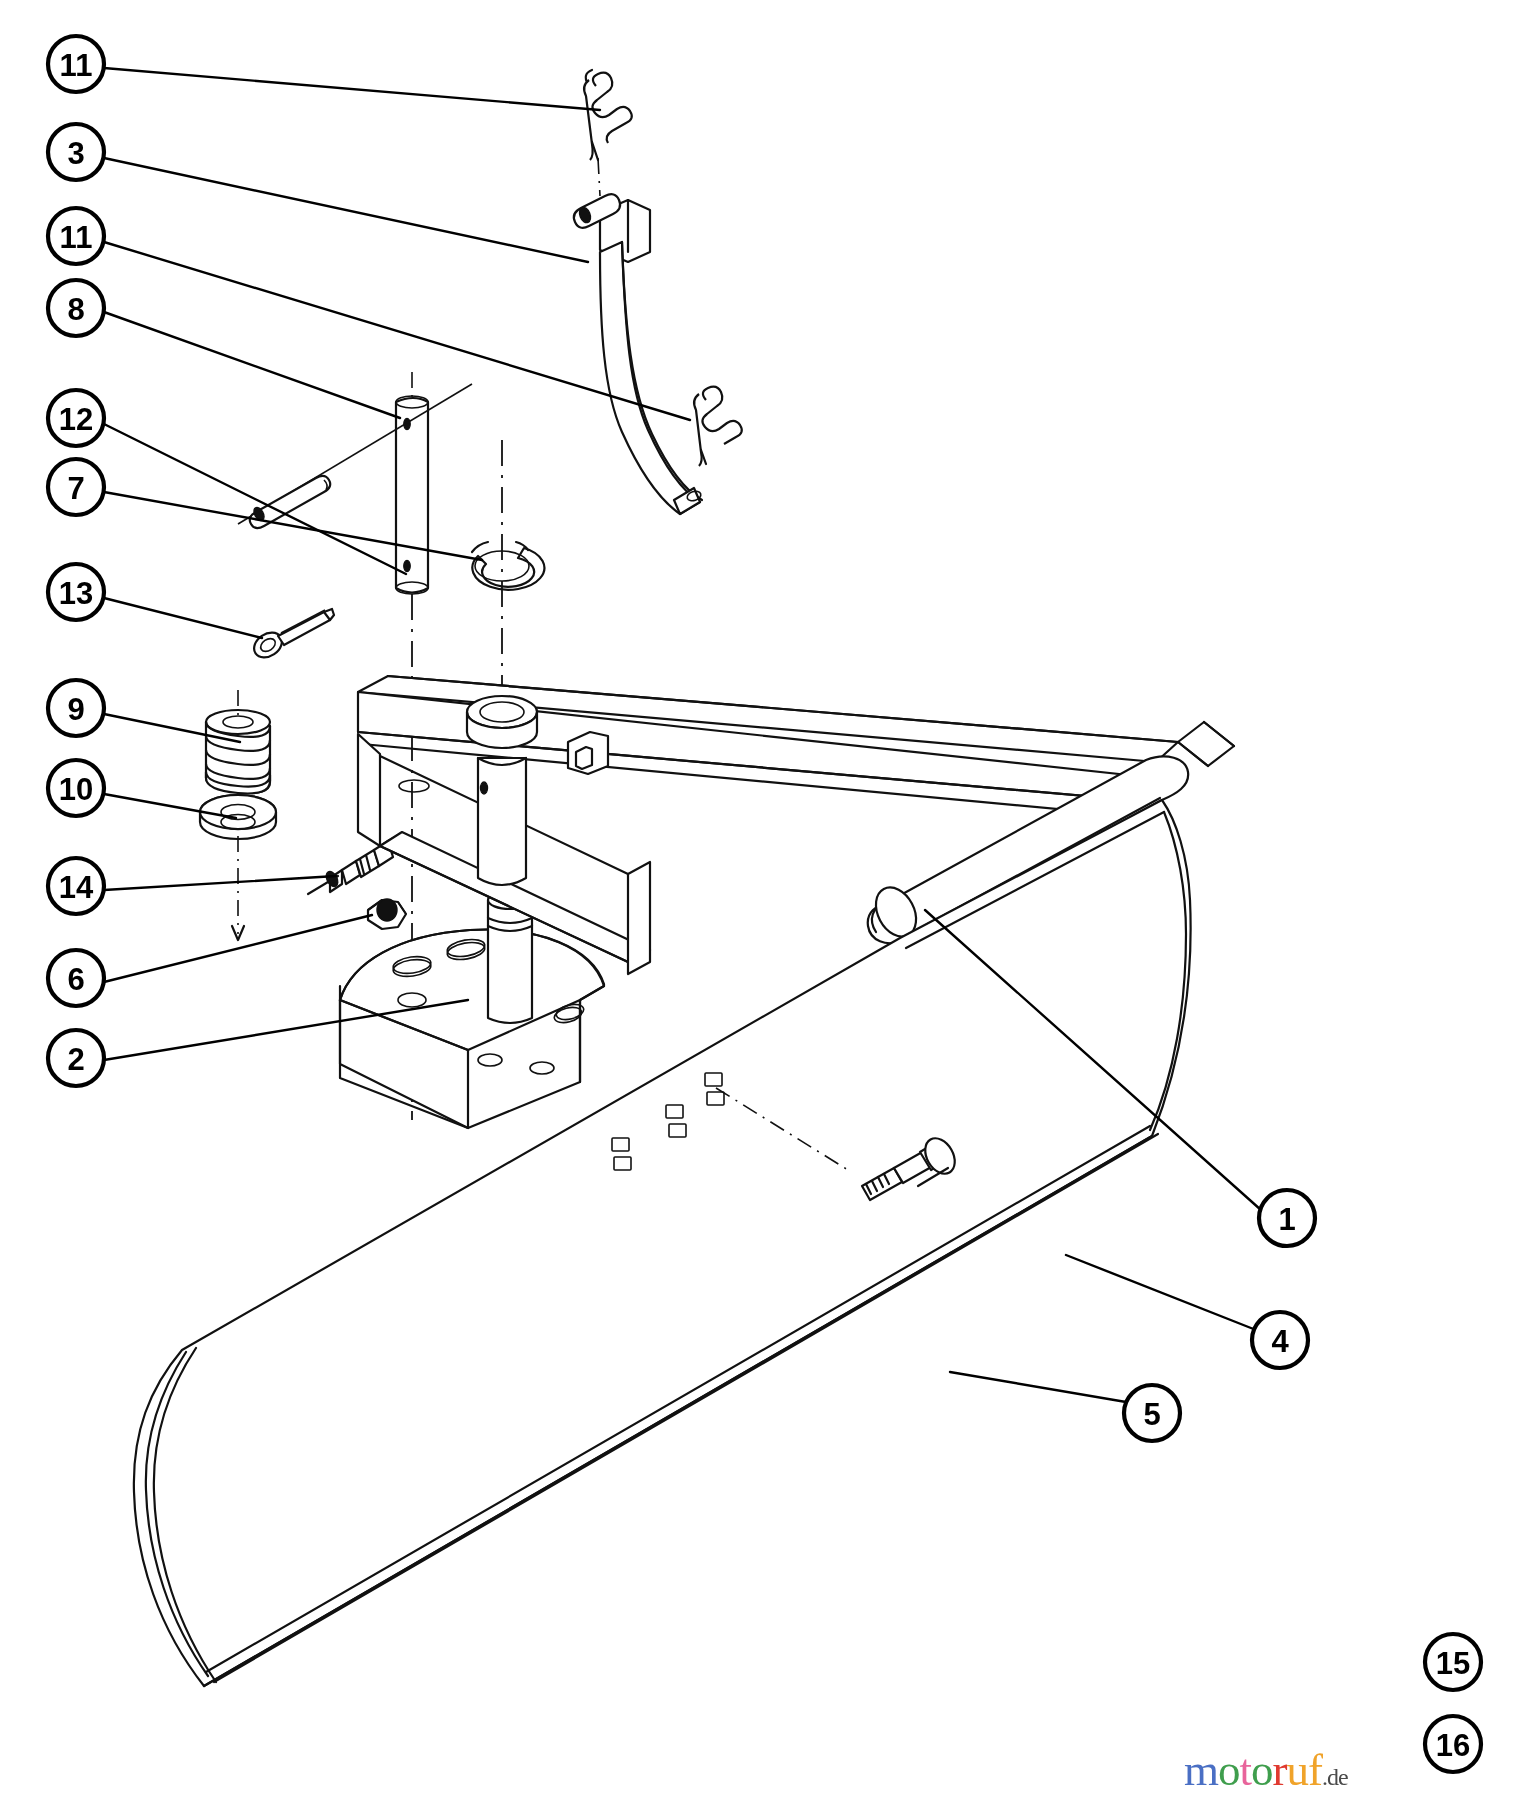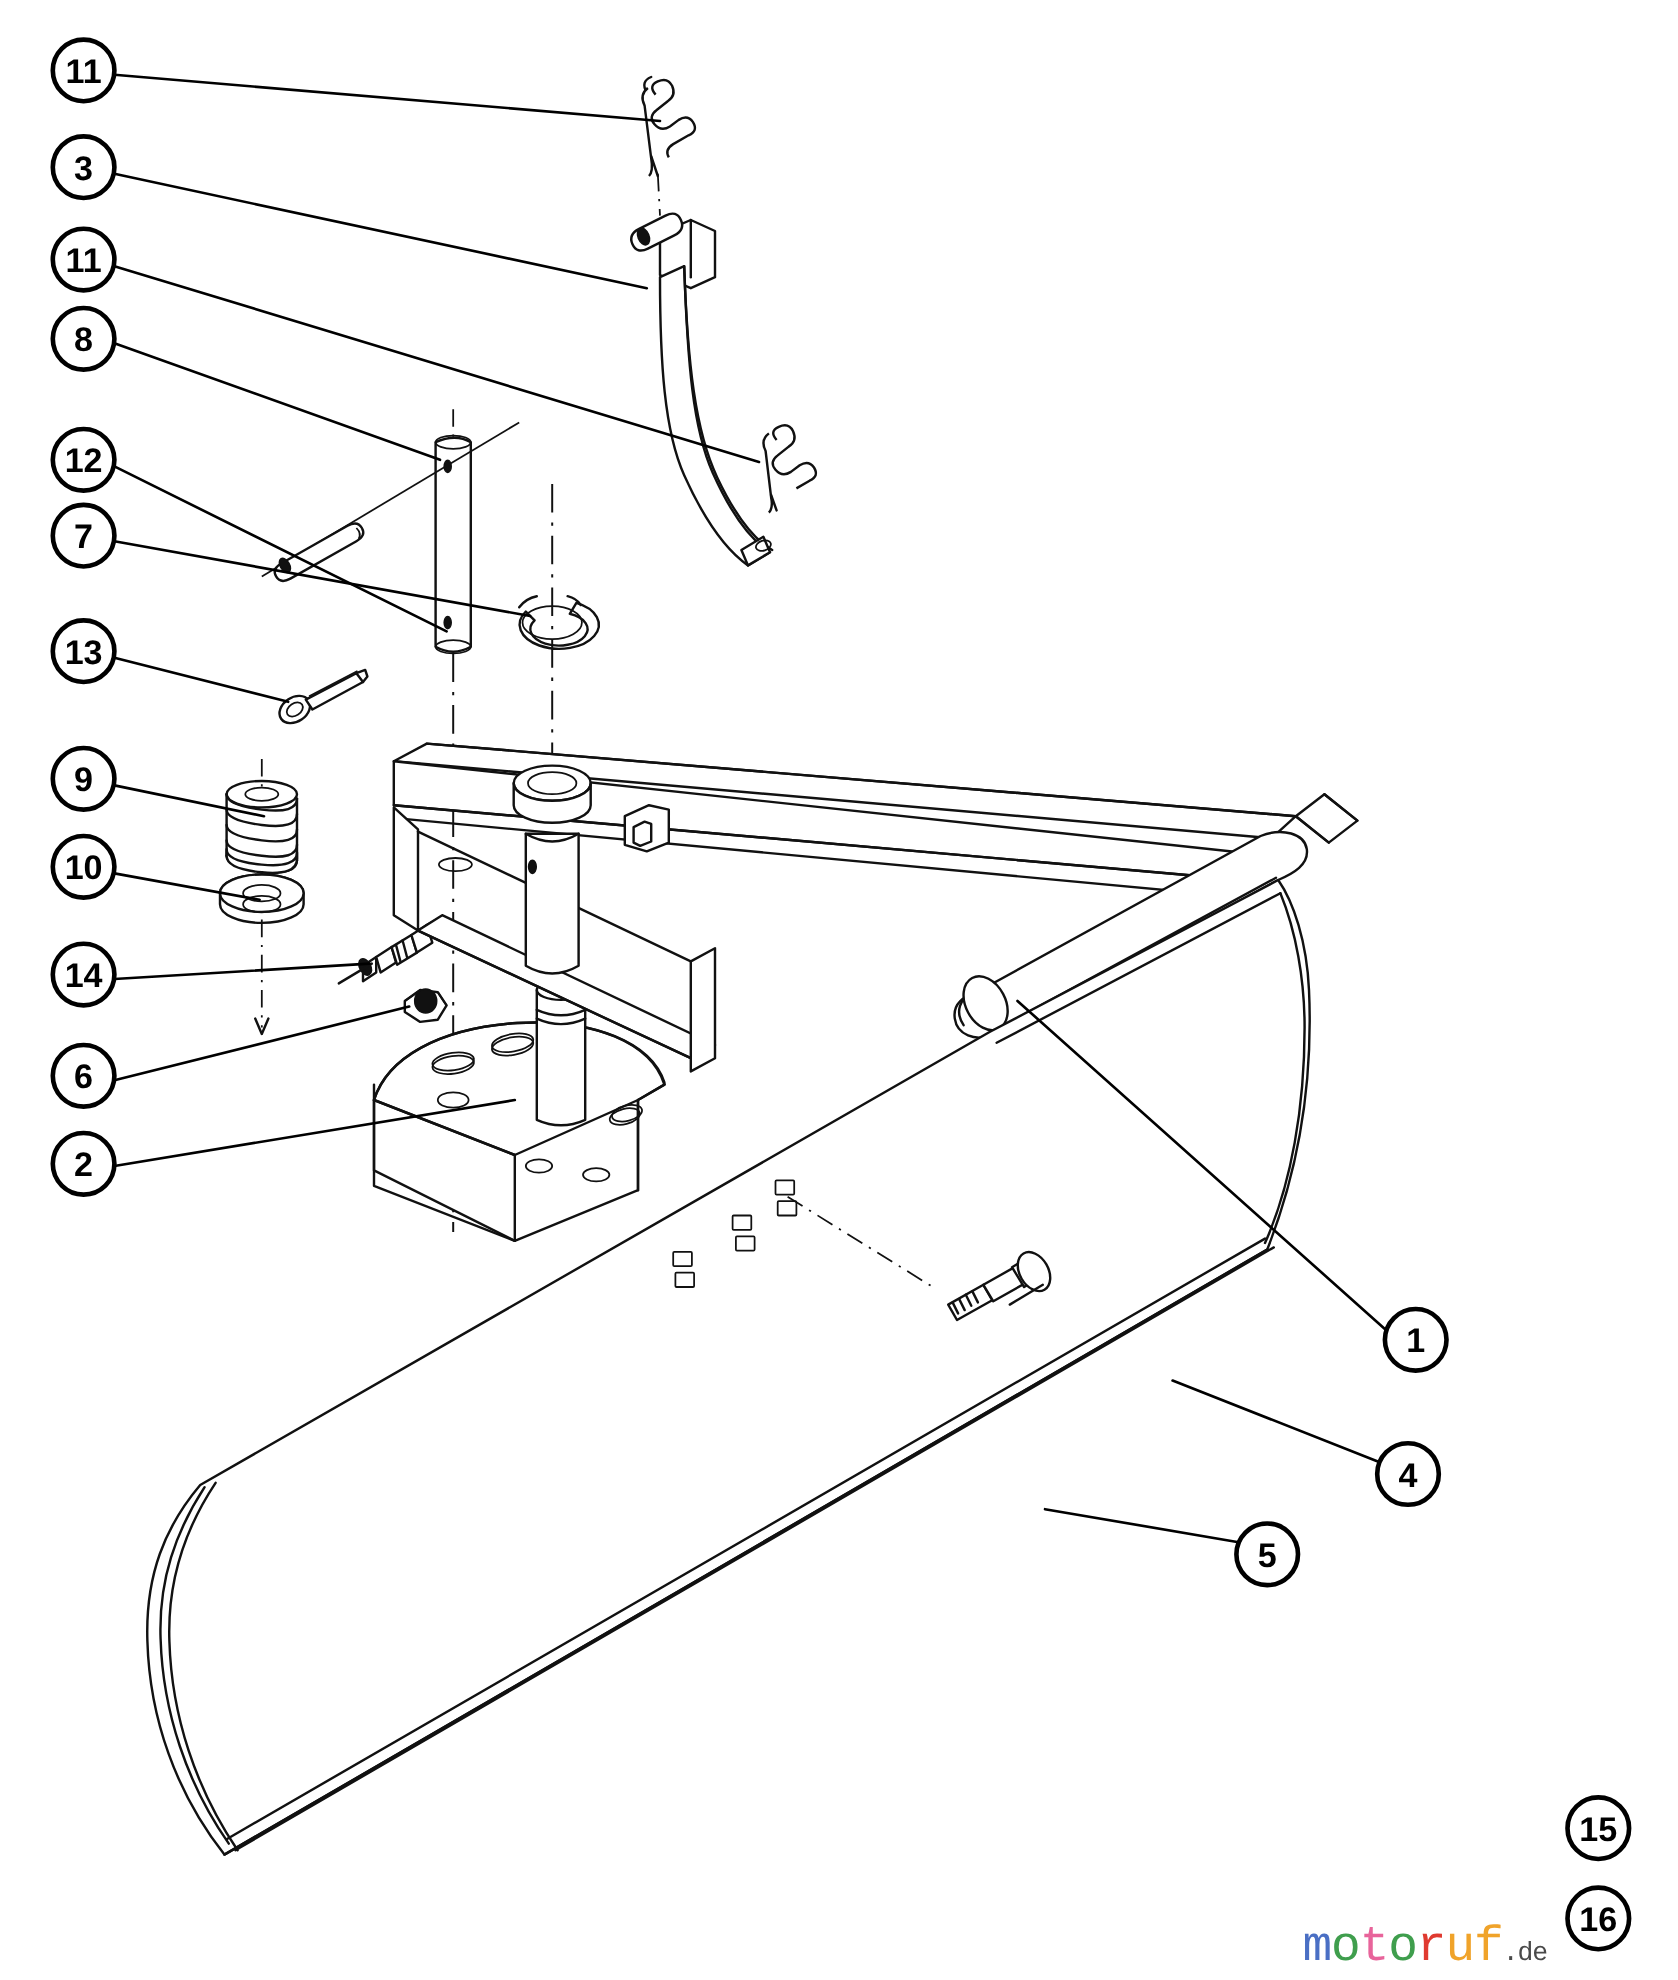--- a/index.html
+++ b/index.html
@@ -76,21 +76,21 @@
   .axis-dash-fine {
     stroke: #111111;
     stroke-width: 1.6;
     fill: none;
     stroke-dasharray: 16 7 2 7;
   }
   .wm {
     position: absolute;
     left: 1184px;
     top: 1748px;
-    font-family: Liberation Mono, monospace;
+    font-family: Liberation Serif, serif;
     font-size: 45px;
     letter-spacing: -1px;
     line-height: 1;
     white-space: nowrap;
   }
   .wm span { display: inline; }
   .wm .suffix {
     font-size: 24px;
   }
 </style>

